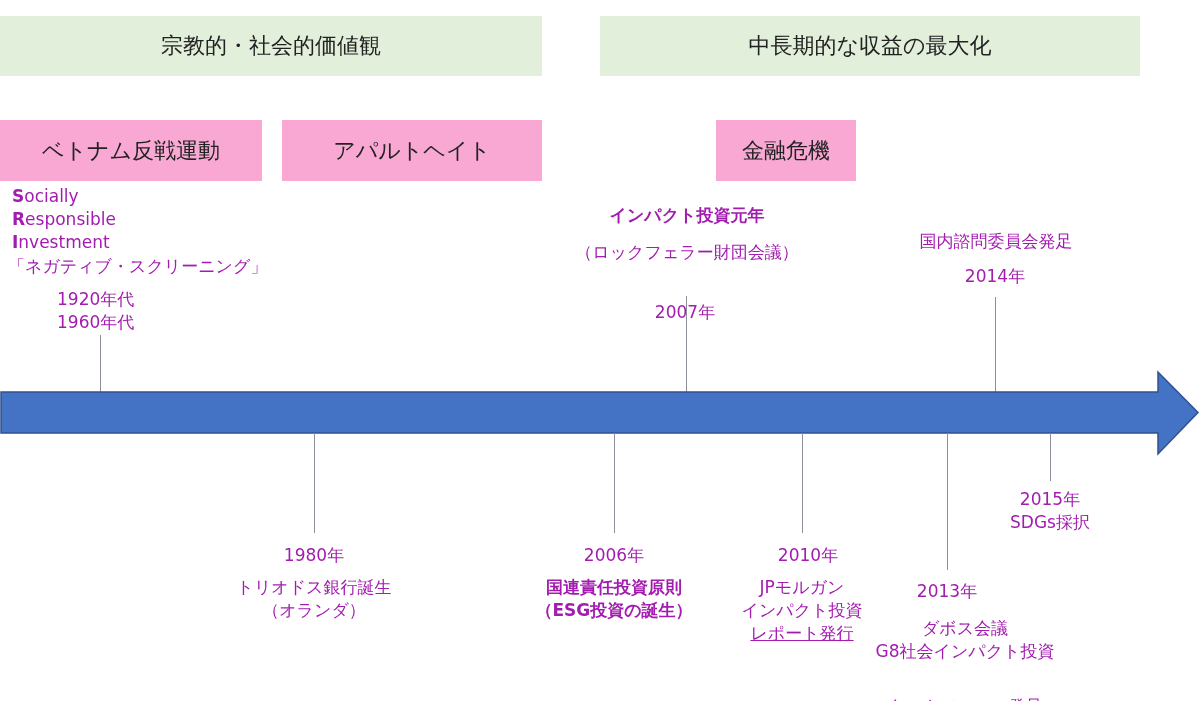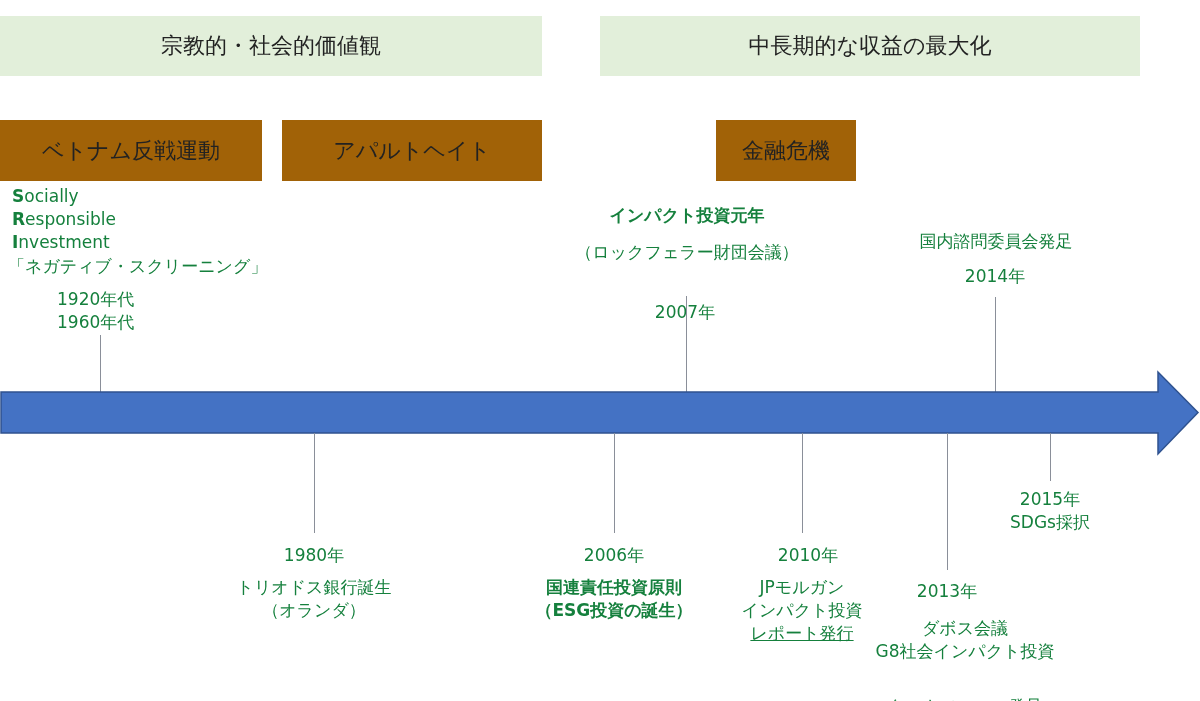--- a/index.html
+++ b/index.html
@@ -1,21 +1,21 @@
 <!DOCTYPE html>
 <html><head>
   <meta charset="utf-8">
   <style>
     * { margin: 0; padding: 0; box-sizing: border-box; }
     html, body { width: 1200px; height: 701px; background: #ffffff; overflow: hidden; }
     body { position: relative; font-family: "DejaVu Sans", "Liberation Sans", sans-serif; color: #222; }
     .band { position: absolute; display: flex; align-items: center; justify-content: center; font-size: 22px; color: #222; margin-top: 16px; }
     .band.green { background: #e2efda; }
-    .band.blue { background: #a16207; }
-    .txt { position: absolute; font-size: 17px; line-height: 23px; color: #15803d; white-space: nowrap; }
+    .band.blue { background: #f9a8d4; }
+    .txt { position: absolute; font-size: 17px; line-height: 23px; color: #a21caf; white-space: nowrap; }
     .center { text-align: center; transform: translateX(-50%); }
     .bold { font-weight: bold; }
     .vline { position: absolute; width: 1px; background: #8a8f99; }
     svg.arrow { position: absolute; left: 0; top: 368px; }
     .sri-line b { font-weight: bold; }
   </style>
 </head>
 <body>
 
 <div class="band green" style="left:0;top:0;width:542px;height:60px;">

